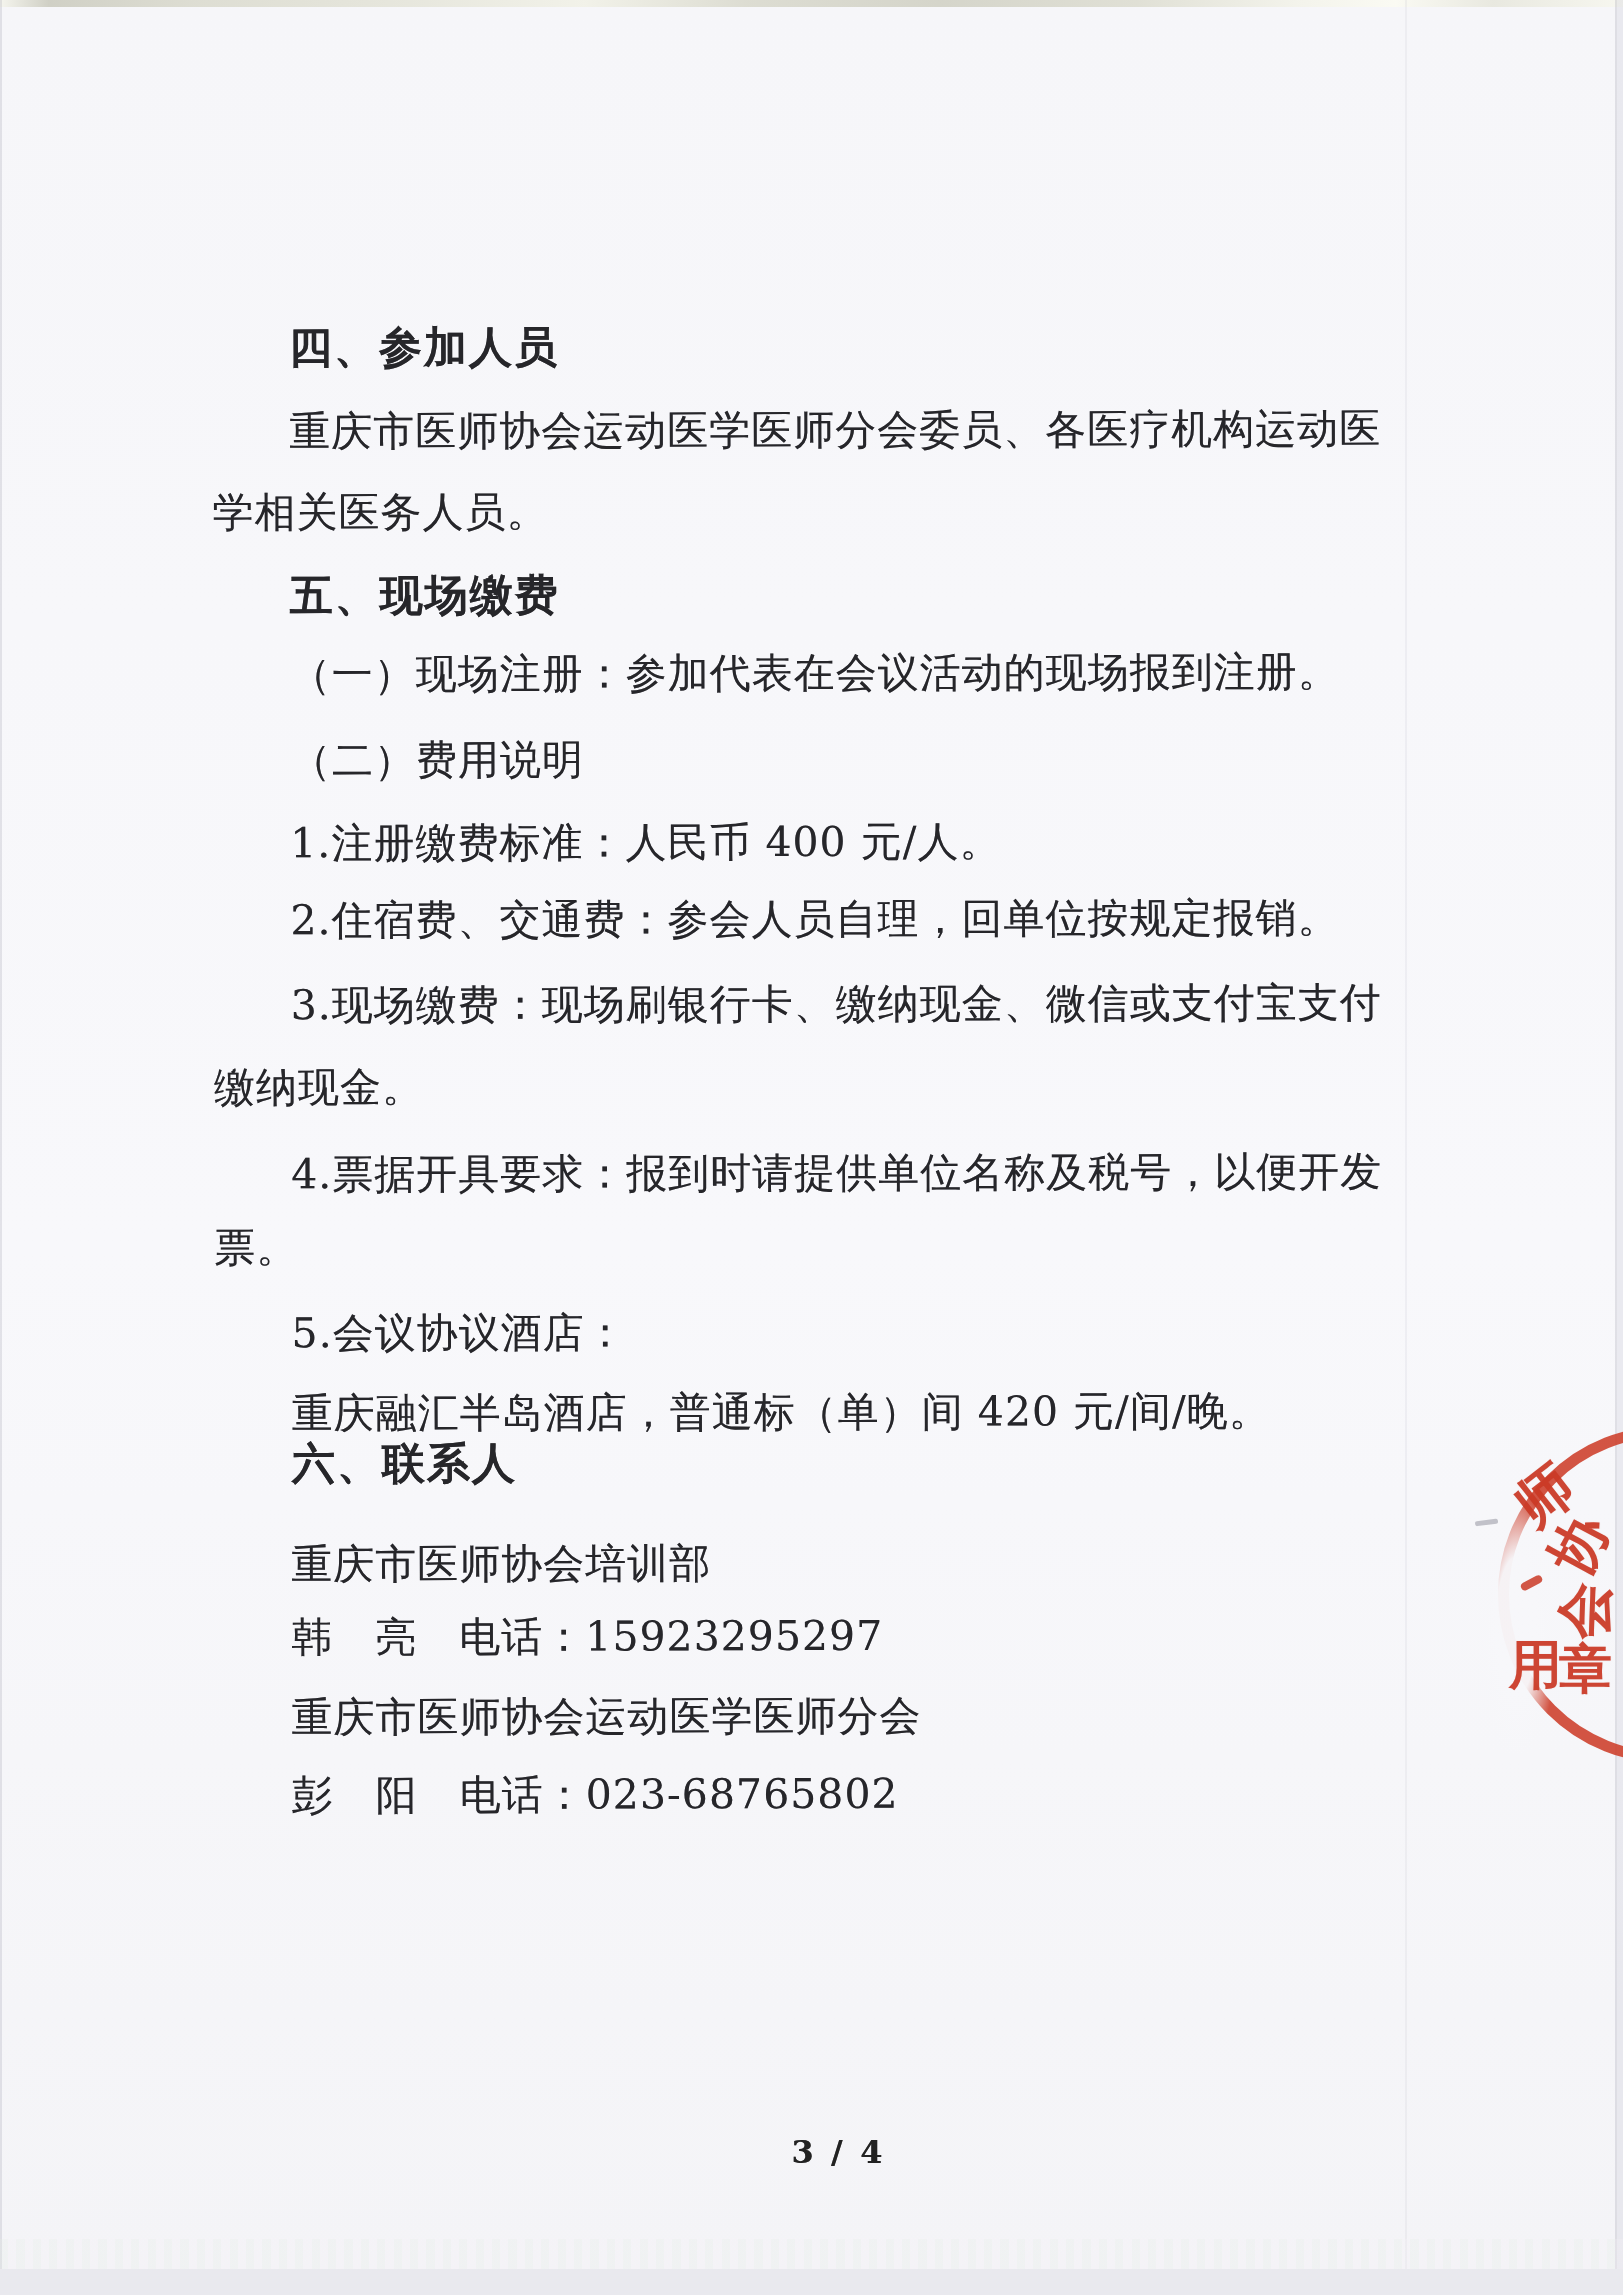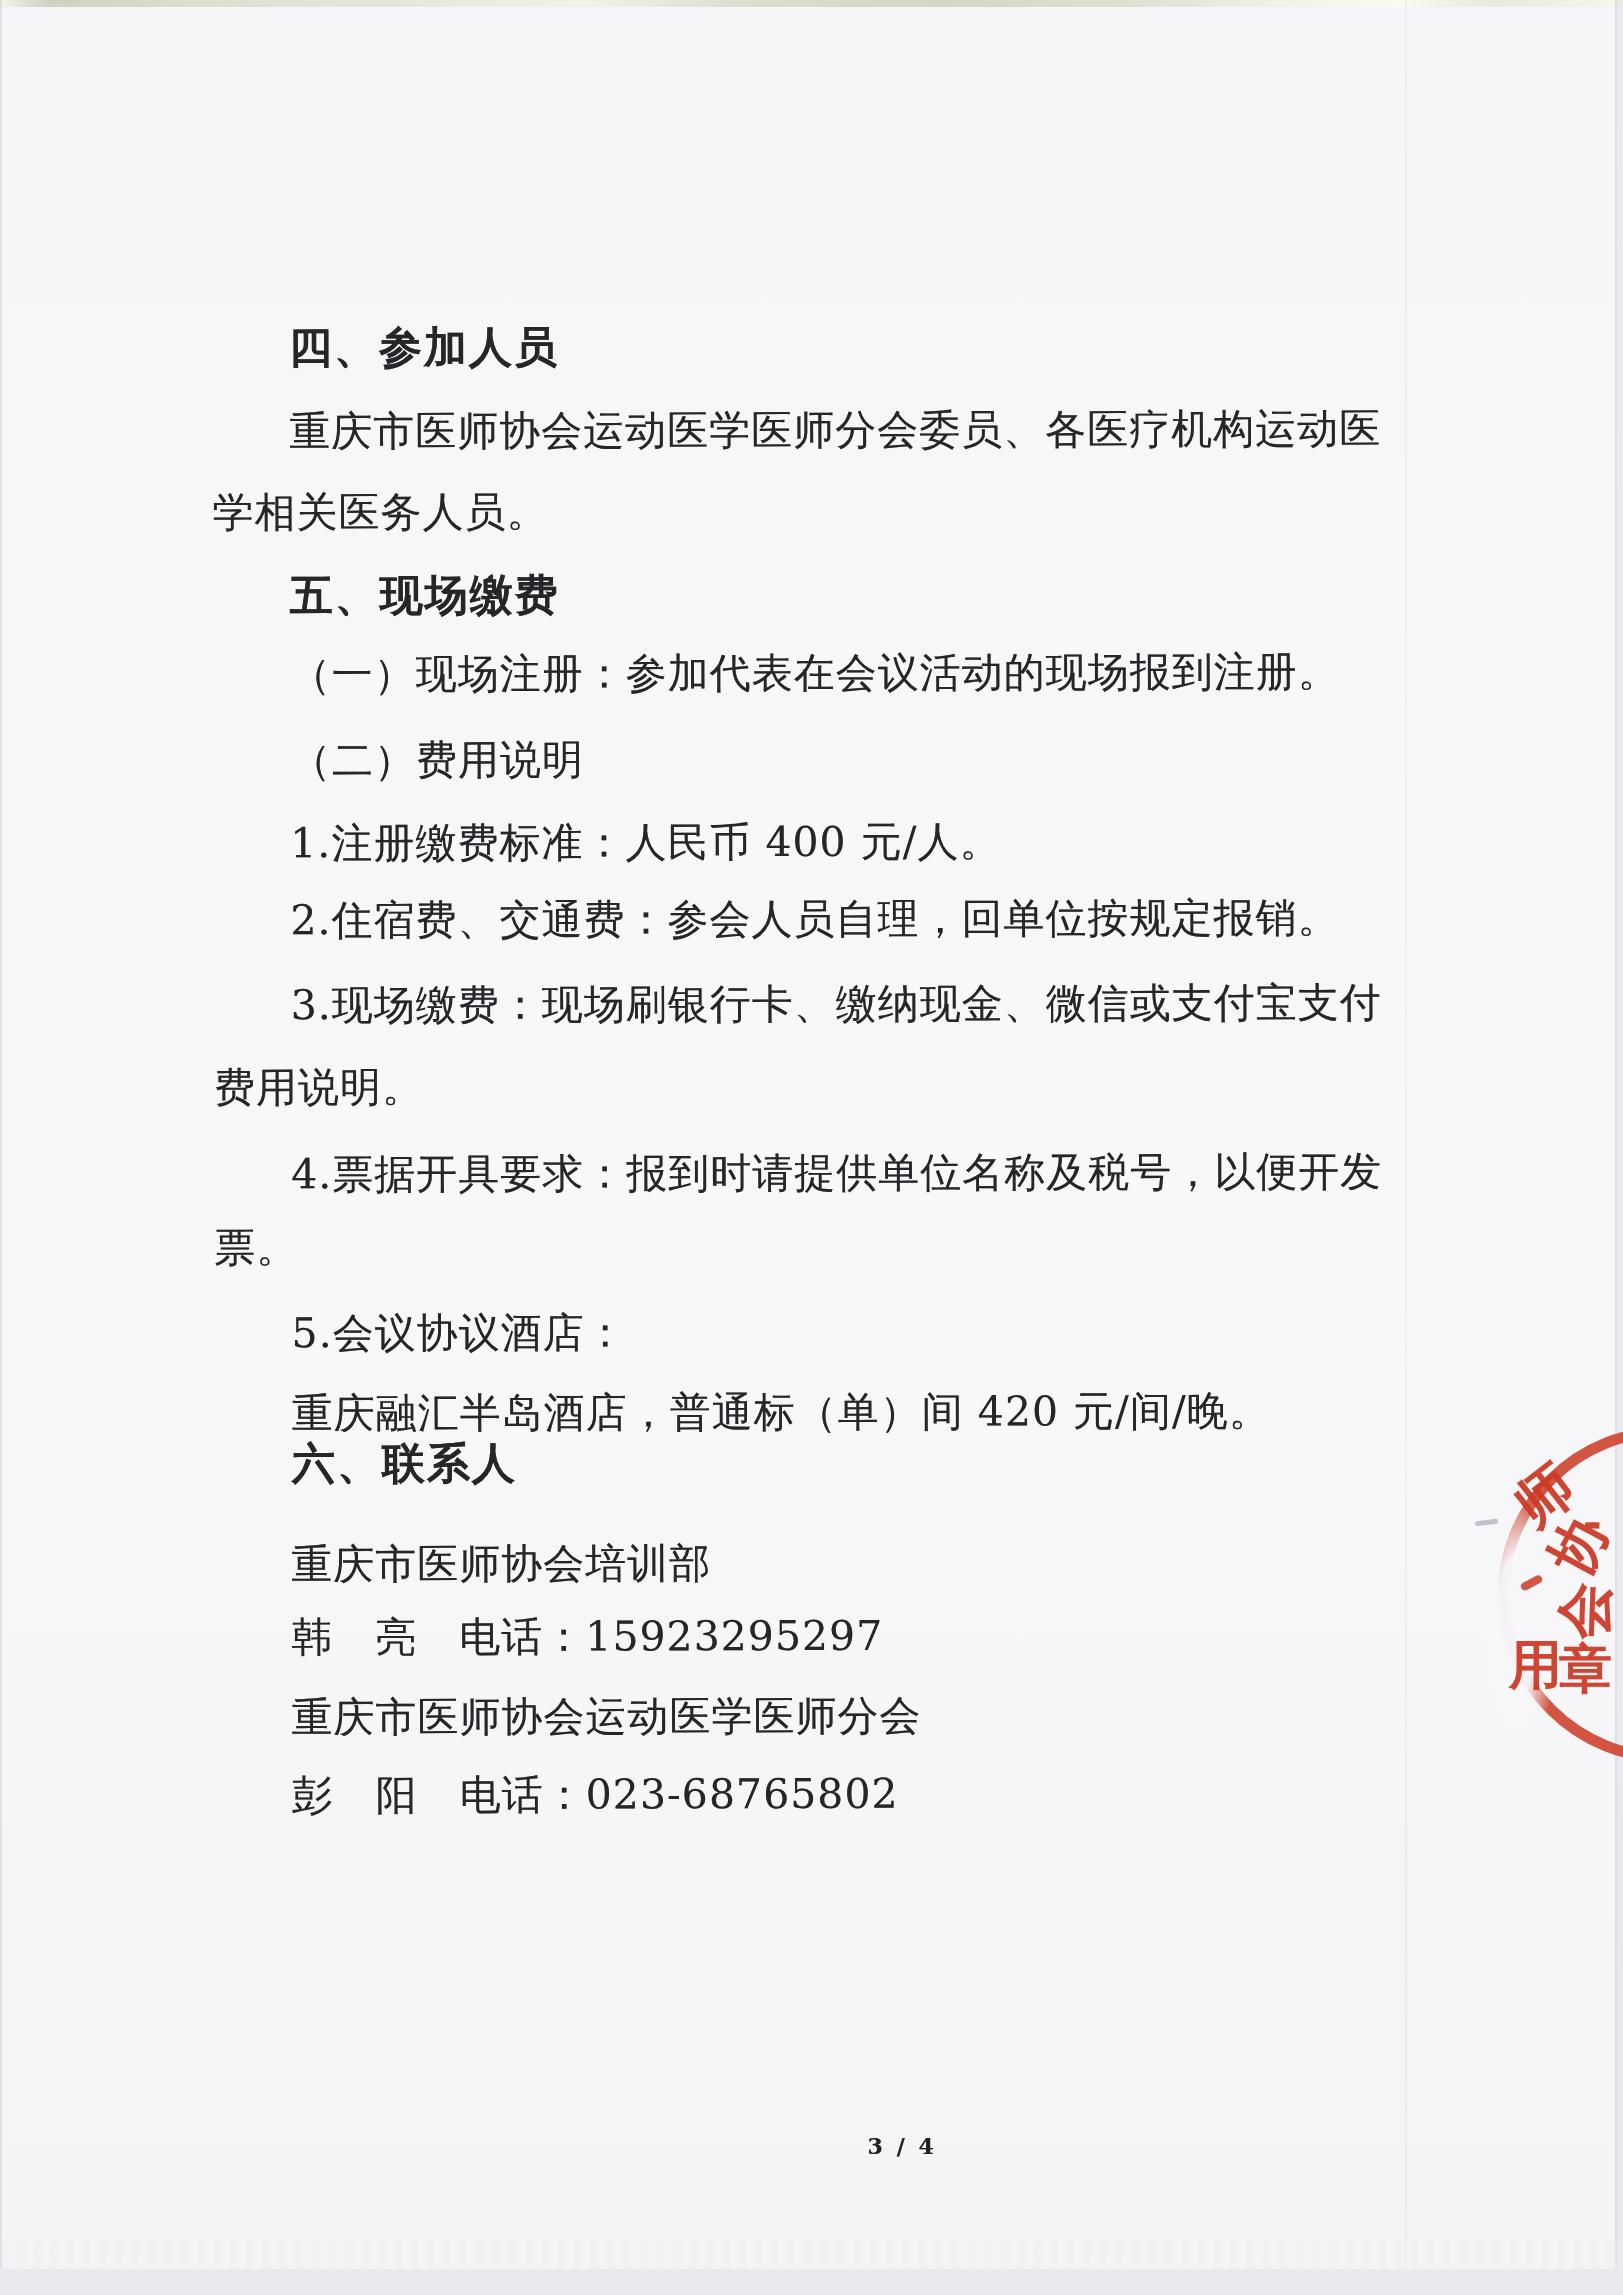--- a/index.html
+++ b/index.html
@@ -36,22 +36,22 @@
     position:absolute;white-space:nowrap;
     font-size:41px;line-height:1.18;letter-spacing:1px;
     text-shadow:0 0 0.5px rgba(20,20,30,.45);
   }
   .line.heading{
     font-family:"DejaVu Sans","Liberation Sans",sans-serif;
     font-weight:700;font-size:43px;letter-spacing:2px;
     text-shadow:0 0 0.5px rgba(0,0,0,.6);
   }
   .page-num{
-    position:absolute;left:814px;top:2133px;width:123px;text-align:right;
-    font-size:22px;font-weight:700;letter-spacing:3.1px;color:#222;
+    position:absolute;left:777px;top:2133px;width:123px;text-align:center;
+    font-size:32px;font-weight:700;letter-spacing:3.1px;color:#222;
     font-family:"DejaVu Serif","Liberation Serif",serif;
     text-shadow:0 0 0.5px rgba(0,0,0,.5);
   }
   
   .stamp{position:absolute;left:0;top:0;width:100%;height:100%;pointer-events:none;}
   .stamp-ring{
     position:absolute;left:1498px;top:1426px;width:337px;height:337px;
     border:11.2px solid rgba(205,62,41,.88);border-radius:50%;
     box-sizing:border-box;
   }
@@ -93,21 +93,21 @@
   <div class="content">
     <div class="line heading" style="left:291px;top:321px">四、参加人员</div>
     <div class="line" style="left:291px;top:406px">重庆市医师协会运动医学医师分会委员、各医疗机构运动医</div>
     <div class="line" style="left:214px;top:487px">学相关医务人员。</div>
     <div class="line heading" style="left:291px;top:569px">五、现场缴费</div>
     <div class="line" style="left:291px;top:649px">（一）现场注册：参加代表在会议活动的现场报到注册。</div>
     <div class="line" style="left:291px;top:735px">（二）费用说明</div>
     <div class="line" style="left:291px;top:818px">1.注册缴费标准：人民币 400 元/人。</div>
     <div class="line" style="left:291px;top:895px">2.住宿费、交通费：参会人员自理，回单位按规定报销。</div>
     <div class="line" style="left:291px;top:980px">3.现场缴费：现场刷银行卡、缴纳现金、微信或支付宝支付</div>
-    <div class="line" style="left:214px;top:1062px">费用说明。</div>
+    <div class="line" style="left:214px;top:1062px">缴纳现金。</div>
     <div class="line" style="left:291px;top:1149px">4.票据开具要求：报到时请提供单位名称及税号，以便开发</div>
     <div class="line" style="left:214px;top:1222px">票。</div>
     <div class="line" style="left:291px;top:1308px">5.会议协议酒店：</div>
     <div class="line" style="left:291px;top:1388px">重庆融汇半岛酒店，普通标（单）间 420 元/间/晚。</div>
     <div class="line heading" style="left:291px;top:1437px">六、联系人</div>
     <div class="line" style="left:290px;top:1539px">重庆市医师协会培训部</div>
     <div class="line" style="left:290px;top:1612px">韩　亮　电话：15923295297</div>
     <div class="line" style="left:290px;top:1692px">重庆市医师协会运动医学医师分会</div>
     <div class="line" style="left:290px;top:1770px">彭　阳　电话：023-68765802</div>
   </div>

